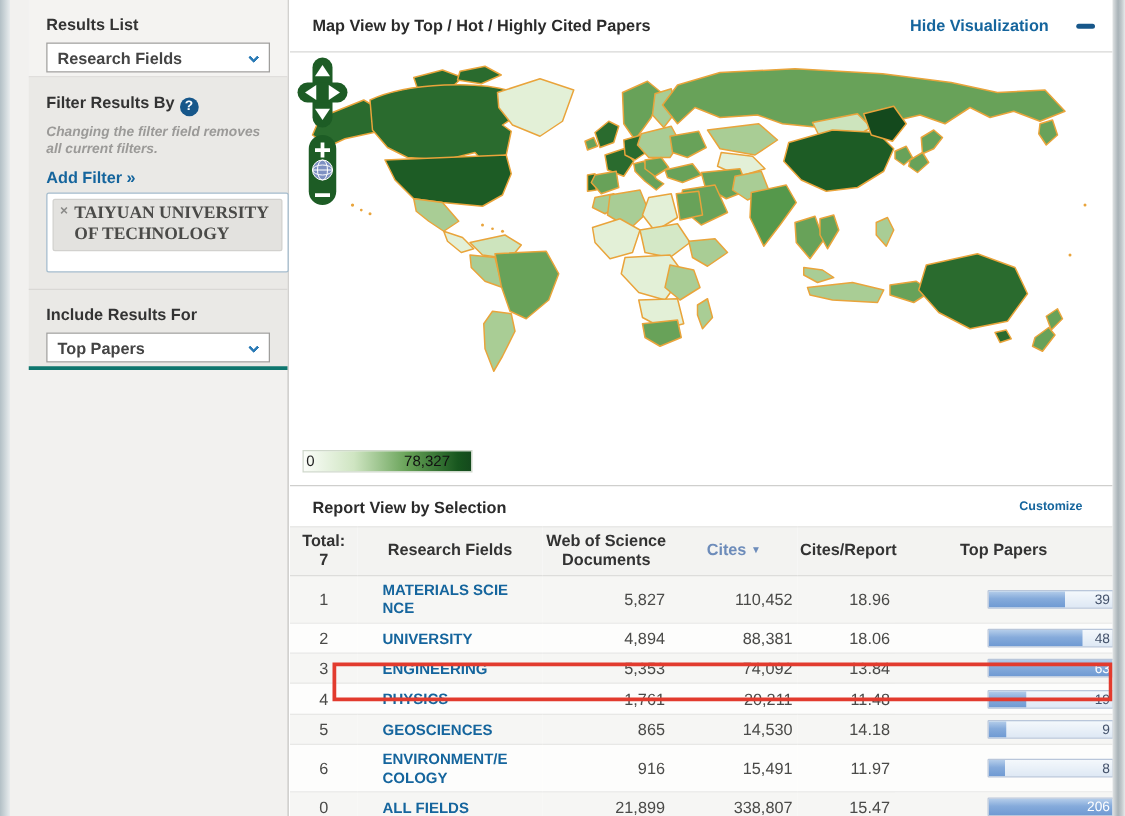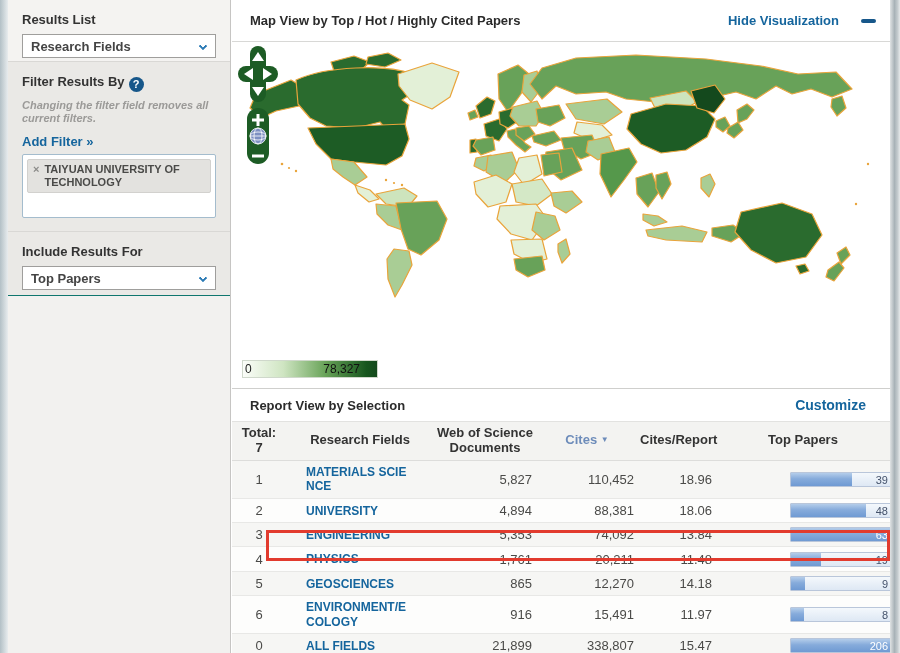--- a/index.html
+++ b/index.html
@@ -9,45 +9,45 @@
 
   
   .left-strip { position:absolute; left:0; top:0; width:8px; height:653px;
     background:linear-gradient(90deg,#b3c0c6,#d8dfe2 70%,#e8ecee); }
   .right-strip { position:absolute; right:0; top:0; width:10px; height:653px;
     background:linear-gradient(90deg,#e0e3e4,#a8b2b7 45%,#c4cbce 75%,#e6e9ea); }
 
   
   .sidebar { position:absolute; left:8px; top:0; width:223px; height:653px;
     background:#f2f1ef; border-right:1px solid #c6c5c3; }
-  .sb-sec { padding:12px 14px 0 14px; }
+  .sb-sec { padding:12px 14px 0 14px;margin-left:15px; }
   .sb-secA { height:62px; background:#f4f3f1; border-bottom:1px solid #d9d8d5; }
   .sb-secB { height:170px; background:#eae9e6; border-bottom:1px solid #d9d8d5; }
-  .sb-secC { height:64px; background:#eae9e6; border-bottom:1px solid #0f766e; }
+  .sb-secC { height:64px; background:#eae9e6; border-bottom:3px solid #0f766e; }
   .sb-secD { background:#f4f3f1; padding-top:16px; }
   .sb-title { font-size:13px; font-weight:bold; color:#333; margin-bottom:7px; }
   .dropdown { position:relative; height:24px; background:#fff; border:1px solid #9f9e9c;
     display:flex; align-items:center; padding:0 26px 0 8px; cursor:pointer; }
   .dropdown .dd-val { font-size:13px; font-weight:bold; color:#444; white-space:nowrap; }
   .chev { position:absolute; right:8px; top:7px; width:8px; height:8px;
     border-right:3px solid #2a7ab5; border-bottom:3px solid #2a7ab5;
     transform:rotate(45deg) scale(.8); border-radius:1px; }
   .help-icon { display:inline-flex; width:15px; height:15px; border-radius:50%;
     background:#17578a; color:#fff; font-size:11px; font-weight:bold;
     align-items:center; justify-content:center; vertical-align:-2px; margin-left:4px; cursor:pointer;}
   .sb-note { font-size:11px; font-style:italic; font-weight:bold; color:#9b9a98;
     line-height:1.25; margin:4px 0 6px 0; }
   .link { color:#15659d; font-weight:bold; text-decoration:none; cursor:pointer; }
   .add-filter { font-size:13px; display:inline-block; margin-bottom:5px; }
   .filter-box { width:194px; height:64px; background:#fff; border:1px solid #a4bccd;
     border-radius:2px; padding:4px; }
   .filter-tag { display:flex; gap:5px; background:#e3e2df; border:1px solid #d2d1ce;
     border-radius:2px; padding:3px 5px; }
   .tag-x { color:#8b8b89; font-size:11px; font-weight:bold; cursor:pointer; line-height:1.2; }
-  .tag-label { font-size:11px; font-weight:bold; color:#4a4a48; line-height:1.2; }
+  .tag-label { font-size:14px; font-weight:bold; color:#4a4a48; line-height:1.2;font-family:Liberation Serif, serif; }
   .btn-row { display:flex; gap:8px; padding:0; }
   .btn { background:linear-gradient(#ffffff,#f0efed); border:1px solid #b5b4b2;
     border-radius:3px; color:#15659d; font-weight:bold; font-size:13px;
     padding:5px 12px; cursor:pointer; font-family:"Liberation Sans",sans-serif; }
 
   
   .main { position:absolute; left:232px; top:0; width:658px; height:653px; background:#fff; }
   .map-header { height:42px; border-bottom:1px solid #d8d8d6; display:flex;
     align-items:center; justify-content:space-between; padding:0 14px 0 18px; }
   .map-title { font-size:13px; font-weight:bold; color:#2b2b2b; }
@@ -60,21 +60,21 @@
 
   .legend { position:relative; margin:2px 0 0 10px; width:136px; height:18px;
     background:linear-gradient(90deg,#fbfdf9,#cfe5c2 30%,#67a257 62%,#17561e 92%,#14491c);
     border:1px solid #cfd8cb; }
   .legend .lg-min { position:absolute; left:2px; top:1px; font-size:12px; color:#222; }
   .legend .lg-max { position:absolute; right:17px; top:1px; font-size:12px; color:#111; }
 
   .report-bar { margin-top:10px; border-top:1px solid #cfcfcd; height:33px;
     display:flex; align-items:center; justify-content:space-between; padding:0 24px 0 18px; }
   .report-title { font-size:13px; font-weight:bold; color:#2b2b2b; }
-  .customize { font-size:14px; }
+  .customize { font-size:10px; }
 
   
   table.report { border-collapse:collapse; width:658px; table-layout:fixed; }
   col.c-rank{width:54px;} col.c-field{width:148px;} col.c-docs{width:102px;}
   col.c-cites{width:102px;} col.c-cpp{width:78px;} col.c-top{width:auto;}
   thead td { background:#f3f3f1; border-top:1px solid #e2e2e0; border-bottom:1px solid #dddddb;
     font-size:13px; font-weight:bold; color:#333; padding:4px 2px; height:34px;
     vertical-align:middle; text-align:center; line-height:1.15; }
   thead td.h-cites { color:#6d8cba; cursor:pointer; }
   .sort-arrow { font-size:8px; vertical-align:2px; }
@@ -350,21 +350,21 @@
         <div class="bar-fill" style="width: 30%;"></div>
         <span class="bar-val">19</span>
       </div>
     </td>
   </tr>
 
   <tr class="odd">
     <td class="rank">5</td>
     <td class="field"><a class="link">GEOSCIENCES</a></td>
     <td class="num">865</td>
-    <td class="num">12,270</td>
+    <td class="num">14,530</td>
     <td class="num">14.18</td>
     <td class="top-cell">
       <div class="bar-track">
         <div class="bar-fill" style="width: 14%;"></div>
         <span class="bar-val">9</span>
       </div>
     </td>
   </tr>
 
   <tr class="even">

